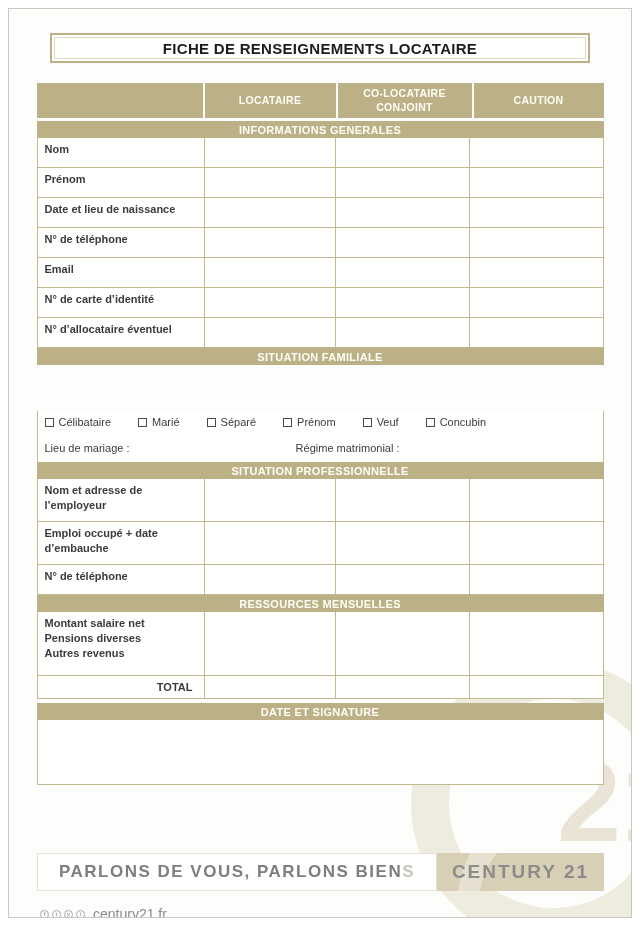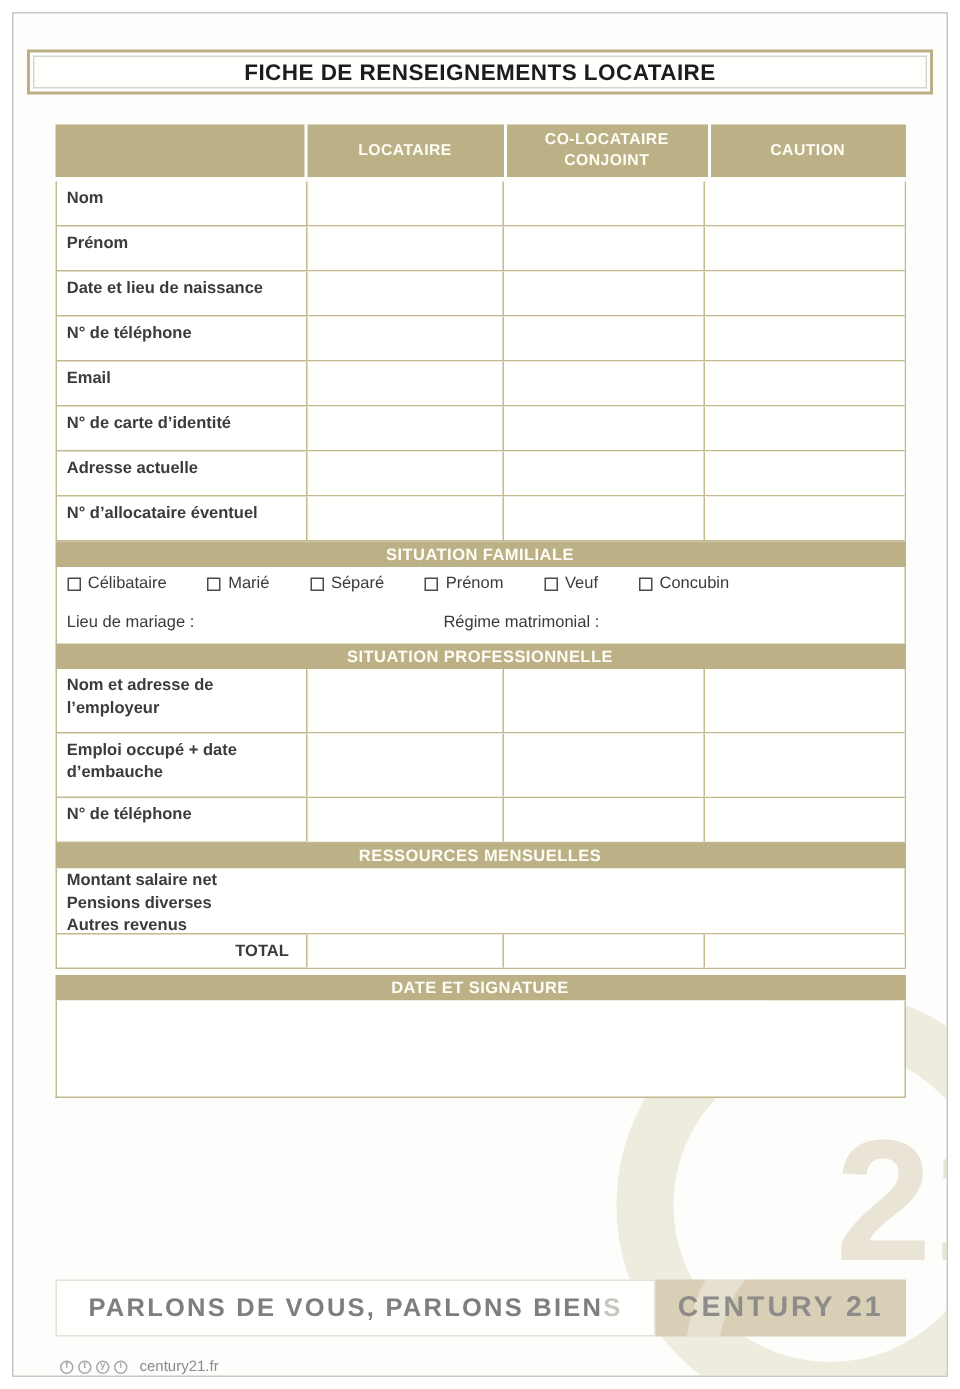--- a/index.html
+++ b/index.html
@@ -3,21 +3,21 @@
 <meta charset="utf-8">
 <style>
   * { margin:0; padding:0; box-sizing:border-box; }
   html,body { width:640px; height:926px; background:#ffffff; font-family:"Liberation Sans", sans-serif; }
   .page-frame {
     position:absolute; left:8px; top:8px; width:624px; height:910px;
     border:1px solid #c9c7c2; background:#fdfdfb; overflow:hidden;
   }
   
   .title-box {
-    margin:24px auto 0; width:604px; height:30px;
+    margin:24px auto 0; width:540px; height:30px;
     border:2px solid var(--tan,#bcb186); background:#fffffd;
     padding:2px;
   }
   .title-inner {
     width:100%; height:100%; border:1px solid #d8d5cb;
     display:flex; align-items:center; justify-content:center;
     font-size:15px; font-weight:bold; color:#1c1c1c; letter-spacing:0.3px;
   }
   
   .form { position:relative; width:567px; margin:20px auto 0; z-index:3; }
@@ -34,27 +34,27 @@
     display:flex; align-items:center; justify-content:center;
   }
   .grid { border-left:1px solid var(--grid,#c3b98f); border-right:1px solid var(--grid,#c3b98f); background:#fffffd; }
   .row { display:flex; border-bottom:1px solid var(--grid,#c3b98f);justify-content:center; }
   .lbl {
     width:166px; padding:4px 4px 0 7px; font-size:11px; font-weight:bold; color:#3b3b3b; line-height:1.35;
   }
   .lbl.right { text-align:right; padding-right:11px; }
   .val { border-left:1px solid var(--grid,#c3b98f); background:#fffffd; }
   .v1 { width:131px; } .v2 { width:134px; } .v3 { flex:1; }
-  .h30 { height:30px; } .h43 { height:43px; } .h52 { height:44px;flex-direction:column; } .h23 { height:23px; }
+  .h30 { height:30px; } .h43 { height:43px; } .h52 { height:64px; } .h23 { height:23px; }
   
   .fam {
     border-left:1px solid var(--grid,#c3b98f); border-right:1px solid var(--grid,#c3b98f);
     background:#fffffd;
   }
-  .cbrow { display:flex; align-items:center; height:22px; padding-left:7px; gap:27px; }
+  .cbrow { display:flex; align-items:center; height:22px; padding-left:7px; gap:27px;margin-top:46px; }
   .cbitem { display:flex; align-items:center; gap:5px; font-size:11px; color:#3b3b3b; }
   .cb {
     width:9px; height:9px; border:1.3px solid #4a4a4a; background:#fffffd; display:inline-block;
   }
   .fieldrow { display:flex; align-items:center; height:29px; padding-left:7px; font-size:11px; color:#3b3b3b; }
   .fieldrow .f1 { width:45%; }
   
   .sigbox {
     height:65px; background:#fffffd;
     border-left:1px solid var(--grid,#c3b98f); border-right:1px solid var(--grid,#c3b98f);
@@ -92,21 +92,21 @@
     border:22px solid rgba(255,255,255,0.35); left:20px; top:-55px;
   }
   .brand-text { position:relative; z-index:1; }
   .social-row {
     position:absolute; left:31px; top:897px; display:flex; align-items:center; gap:3px; z-index:4;
   }
   .sicon {
     width:9px; height:9px; border:1px solid #a8a8a8; border-radius:50%;
     color:#a8a8a8; font-size:6px; line-height:7px; text-align:center; font-weight:bold;
   }
-  .weblink { margin-left:5px; font-size:10px; color:#8a8a8a; }
+  .weblink { margin-left:5px; font-size:14px; color:#8a8a8a;text-decoration:underline; }
 </style>
 </head>
 <body>
 
 <div class="page-frame">
 
   <div class="title-box">
     <div class="title-inner">FICHE DE RENSEIGNEMENTS LOCATAIRE</div>
   </div>
 
@@ -115,20 +115,21 @@
     <div class="grid-header">
       <div class="hcell hc0"></div>
       <div class="hcell hc1">LOCATAIRE</div>
       <div class="hcell hc2">
         <span>CO-LOCATAIRE</span>
         <span>CONJOINT</span>
       </div>
       <div class="hcell hc3">CAUTION</div>
     </div>
 
+    <div class="band">INFORMATIONS GENERALES</div>
     <div class="grid">
       <div class="row h30">
         <div class="lbl">Nom</div>
         <div class="val v1"></div>
         <div class="val v2"></div>
         <div class="val v3"></div>
       </div>
       <div class="row h30">
         <div class="lbl">Prénom</div>
         <div class="val v1"></div>
@@ -148,26 +149,20 @@
         <div class="val v3"></div>
       </div>
       <div class="row h30">
         <div class="lbl">Email</div>
         <div class="val v1"></div>
         <div class="val v2"></div>
         <div class="val v3"></div>
       </div>
       <div class="row h30">
         <div class="lbl">N° de carte d’identité</div>
-        <div class="val v1"></div>
-        <div class="val v2"></div>
-        <div class="val v3"></div>
-      </div>
-      <div class="row h30">
-        <div class="lbl">Adresse actuelle</div>
         <div class="val v1"></div>
         <div class="val v2"></div>
         <div class="val v3"></div>
       </div>
       <div class="row h30">
         <div class="lbl">N° d’allocataire éventuel</div>
         <div class="val v1"></div>
         <div class="val v2"></div>
         <div class="val v3"></div>
       </div>

